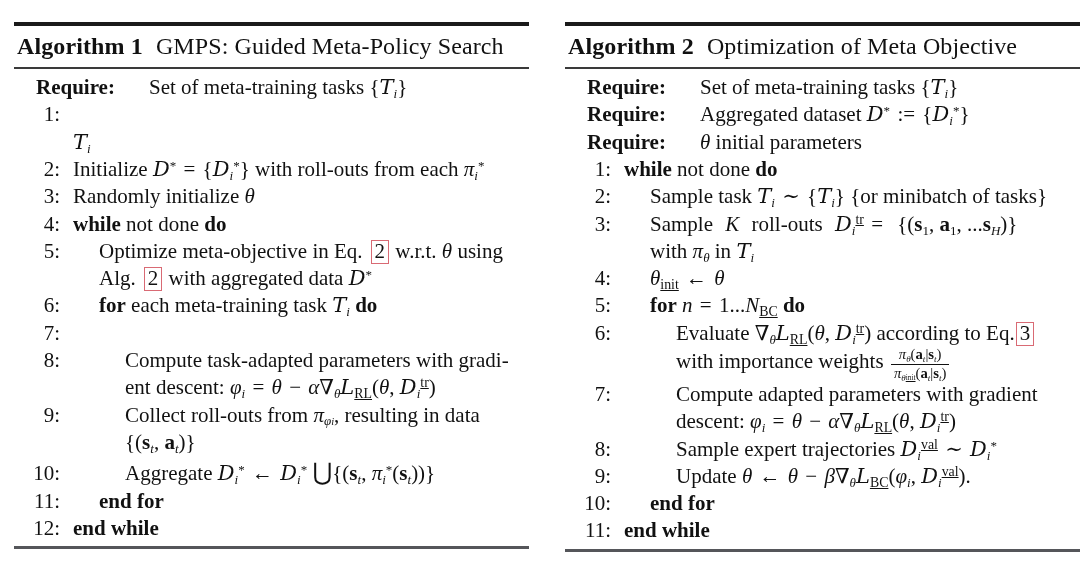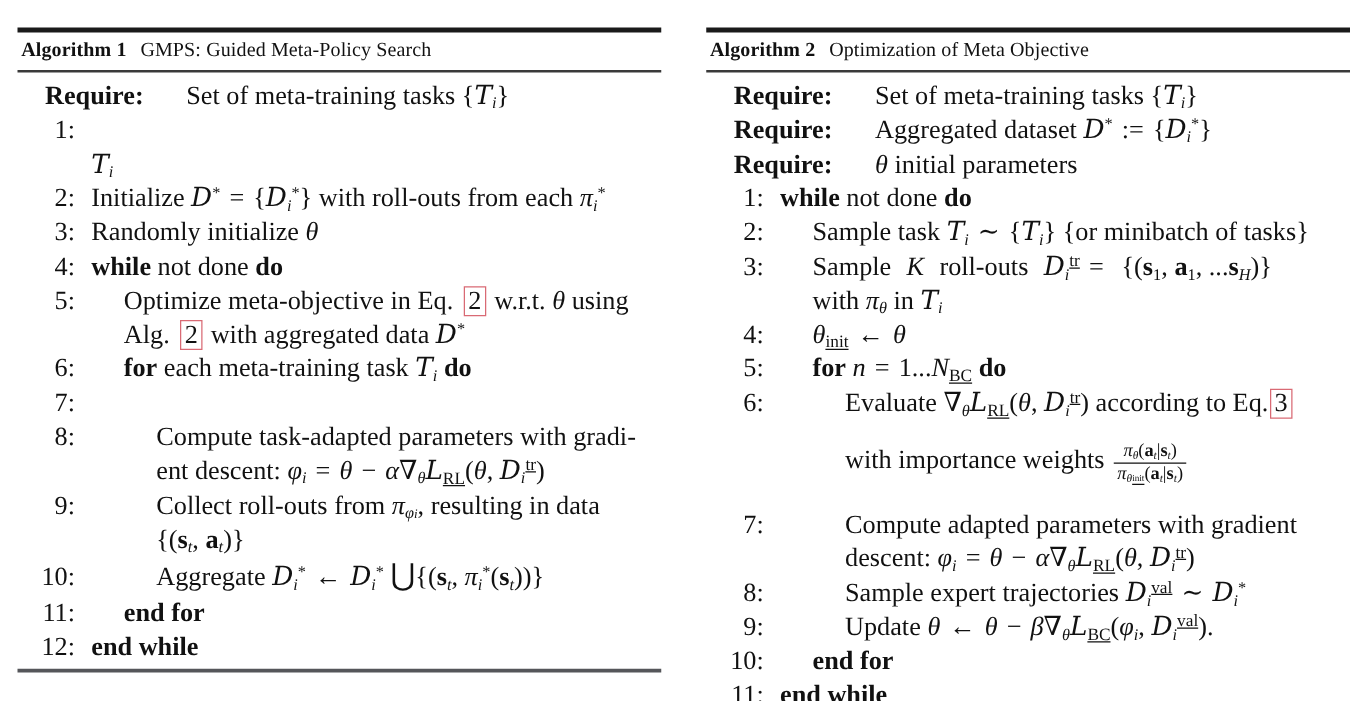--- a/index.html
+++ b/index.html
@@ -41,21 +41,21 @@
     margin: 0;
   }
   .rule-bot {
     height: 3px;
     background: #55565a;
     width: 100%;
     margin: 0;
   }
 
   .algo-title {
-    font-size: 16px;
+    font-size: 24px;
     line-height: 1.38;
     padding: 4px 2px 4px 3px;
     white-space: nowrap;
     letter-spacing: 0.1px;
     font-family: Liberation Serif, serif;
   }
   .algo-title .kw {
     font-weight: bold;
   }
 
@@ -118,21 +118,21 @@
     background: #ffffff;
   }
 
   
   .frac {
     display: inline-block;
     vertical-align: -0.62em;
     text-align: center;
     font-size: 0.70em;
     line-height: 1.05;
-    margin: 18px 2px;
+    margin: 0 2px;
   }
   .frac .n { display: block; padding: 0 3px 1px 3px; }
   .frac .d { display: block; border-top: 1.2px solid #111; padding: 1px 3px 0 3px; }
 
   .sp { display: inline-block; width: 7px; }
 </style>
 </head>
 <body>
 
 <div class="page">

